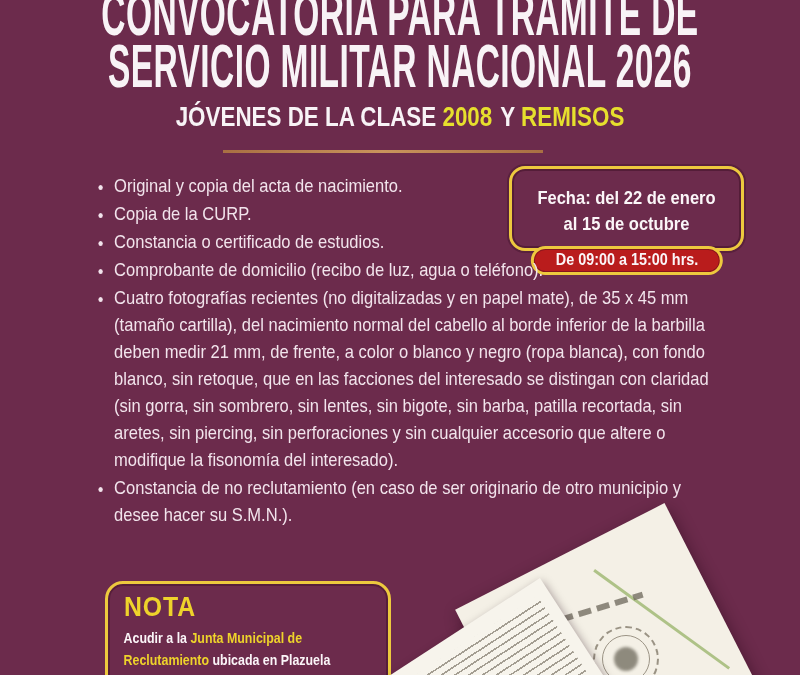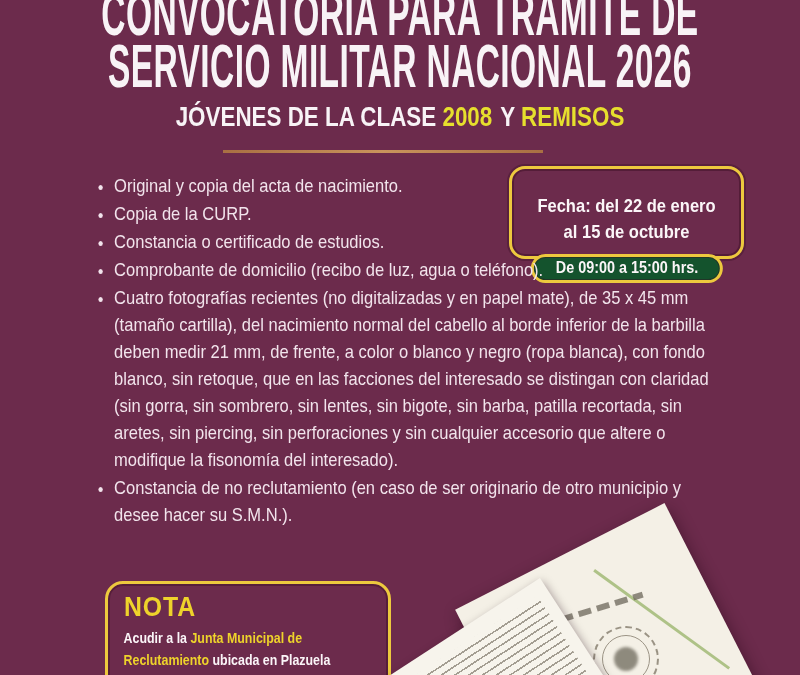--- a/index.html
+++ b/index.html
@@ -27,30 +27,30 @@
   .subtitle .sp{display:inline-block;width:10px;}
   
   .divider{
     position:absolute;left:223px;top:150px;width:320px;height:3px;
     background:linear-gradient(90deg,#a96f43,#c9945c,#a96f43);
   }
   
   .date-box{
     position:absolute;left:509px;top:166px;width:205px;
     border:3px solid #edc93e;border-radius:16px;
-    padding:24px 12px 11px;text-align:center;
+    padding:16px 12px 11px;text-align:center;
     box-shadow:inset 0 0 0 2px rgba(55,13,33,.45), 0 0 0 2px rgba(55,13,33,.35);
   }
   .date-box .dline{
     color:#fbf6f8;font-weight:700;font-size:19px;line-height:26px;
     transform:scaleX(.87);transform-origin:center;white-space:nowrap;
   }
   .hours-pill{
     position:absolute;left:50%;bottom:-27px;transform:translateX(-50%);
-    background:#14532d;border:3px solid #edc93e;border-radius:22px;
+    background:#b91c1c;border:3px solid #edc93e;border-radius:22px;
     padding:2px 14px 3px;white-space:nowrap;
     box-shadow:inset 0 0 0 1px rgba(55,13,33,.4);
   }
   .hours-pill .htxt{
     display:inline-block;color:#fbf6f8;font-weight:700;font-size:16px;
     transform:scaleX(.9);transform-origin:center;
   }
   
   .reqs{
     position:absolute;left:88px;top:172px;width:700px;

